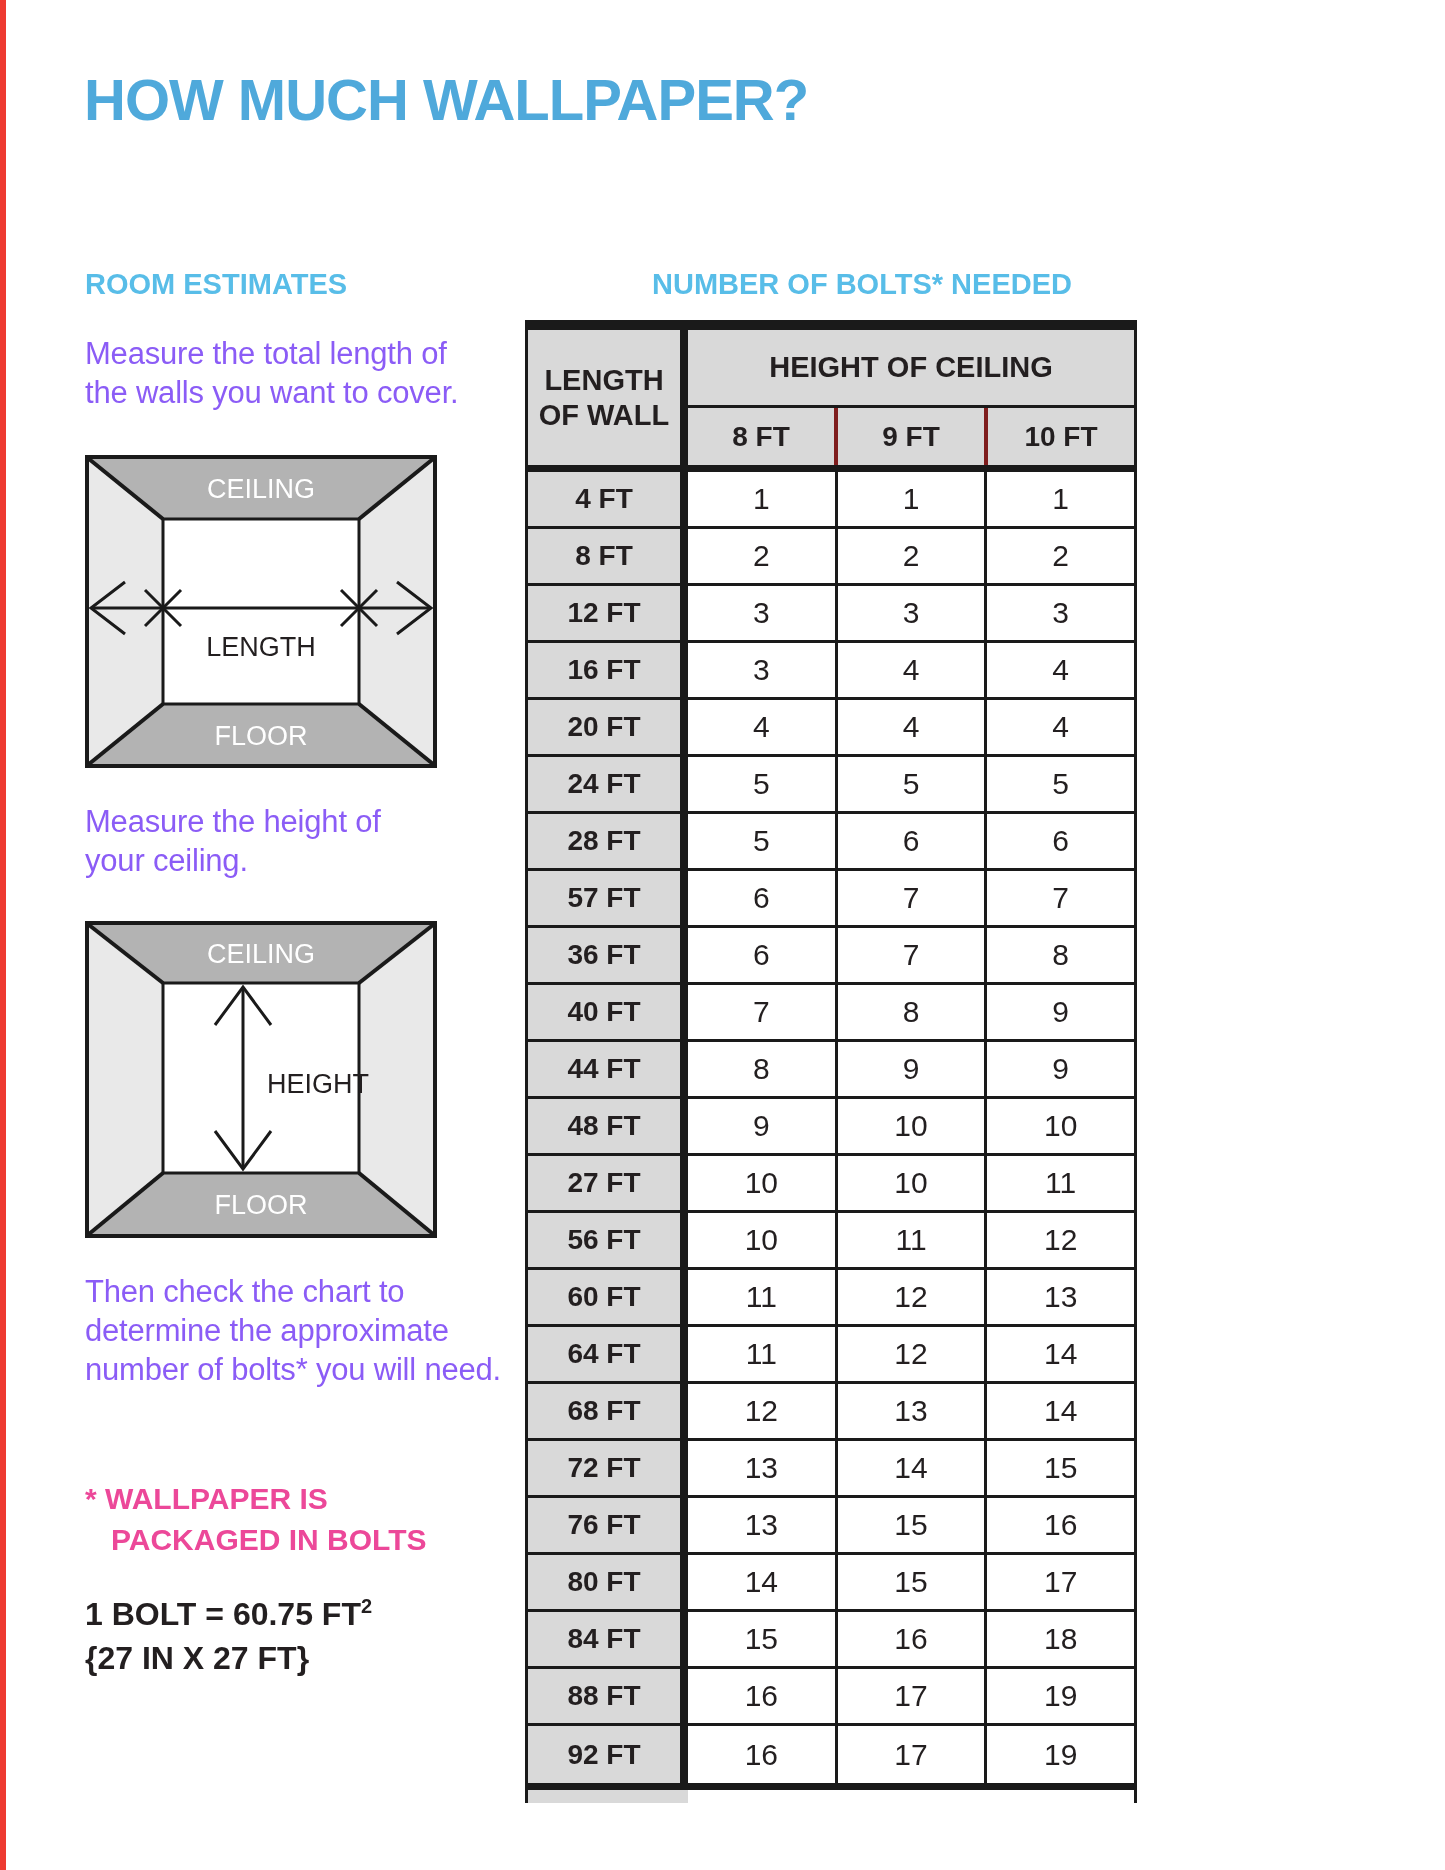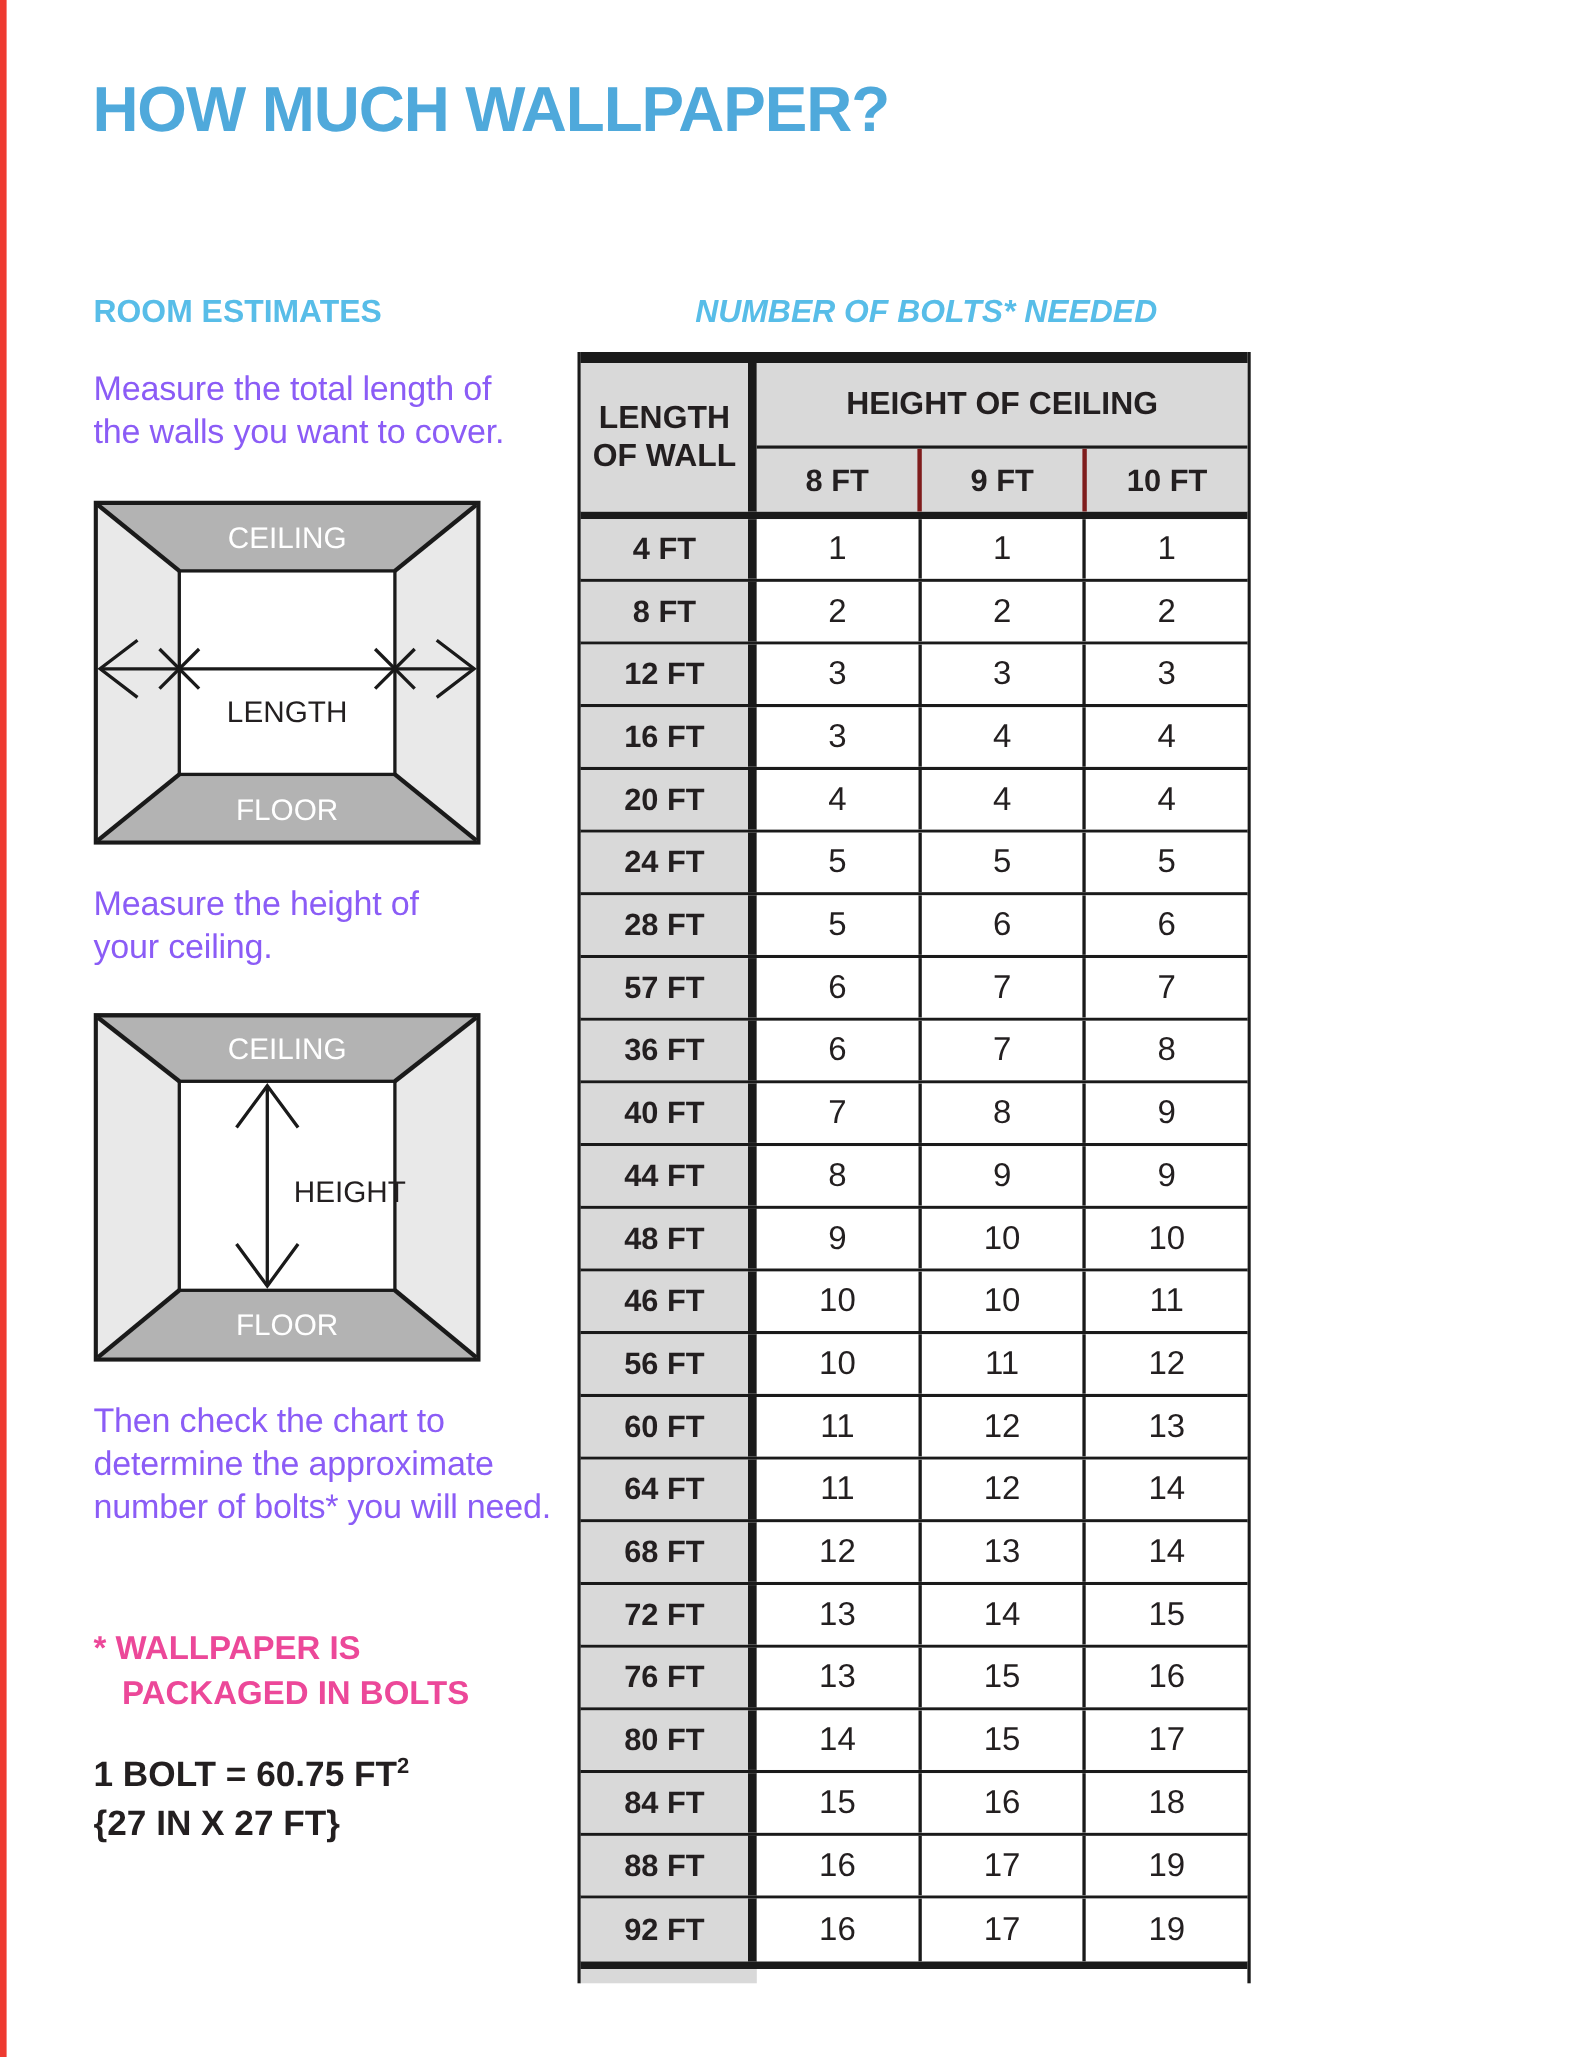--- a/index.html
+++ b/index.html
@@ -10,21 +10,21 @@
   .edge-stripe{position:absolute;left:0;top:0;width:6px;height:1870px;background:#ee3a31;}
   .title{
     position:absolute;left:84px;top:66px;margin:0;
     font-size:58px;font-weight:bold;letter-spacing:-1px;color:#4fa9db;
   }
   .section-heading{
     position:absolute;top:268px;margin:0;
     font-size:29px;font-weight:bold;color:#58bde8;letter-spacing:0px;
   }
   .heading-left{left:85px;}
-  .heading-table{left:536px;width:612px;text-align:center;font-style:italic;}
+  .heading-table{left:556px;width:612px;text-align:center;}
   .body-text{
     position:absolute;left:85px;margin:0;white-space:pre-line;
     font-size:31px;line-height:39px;letter-spacing:-0.2px;color:#8b5cf6;
   }
   .p1{top:334px;}
   .p2{top:802px;}
   .p3{top:1272px;}
   .footnote{
     position:absolute;left:85px;top:1478px;
     font-size:30px;line-height:41px;font-weight:bold;color:#ec4899;
@@ -271,21 +271,21 @@
 
   <div class="trow">
     <div class="tlabel">48 FT</div>
     <div class="t-vdivider"></div>
     <div class="tval">9</div>
     <div class="tval">10</div>
     <div class="tval">10</div>
   </div>
 
   <div class="trow">
-    <div class="tlabel">46 FT</div>
+    <div class="tlabel">27 FT</div>
     <div class="t-vdivider"></div>
     <div class="tval">10</div>
     <div class="tval">10</div>
     <div class="tval">11</div>
   </div>
 
   <div class="trow">
     <div class="tlabel">56 FT</div>
     <div class="t-vdivider"></div>
     <div class="tval">10</div>

